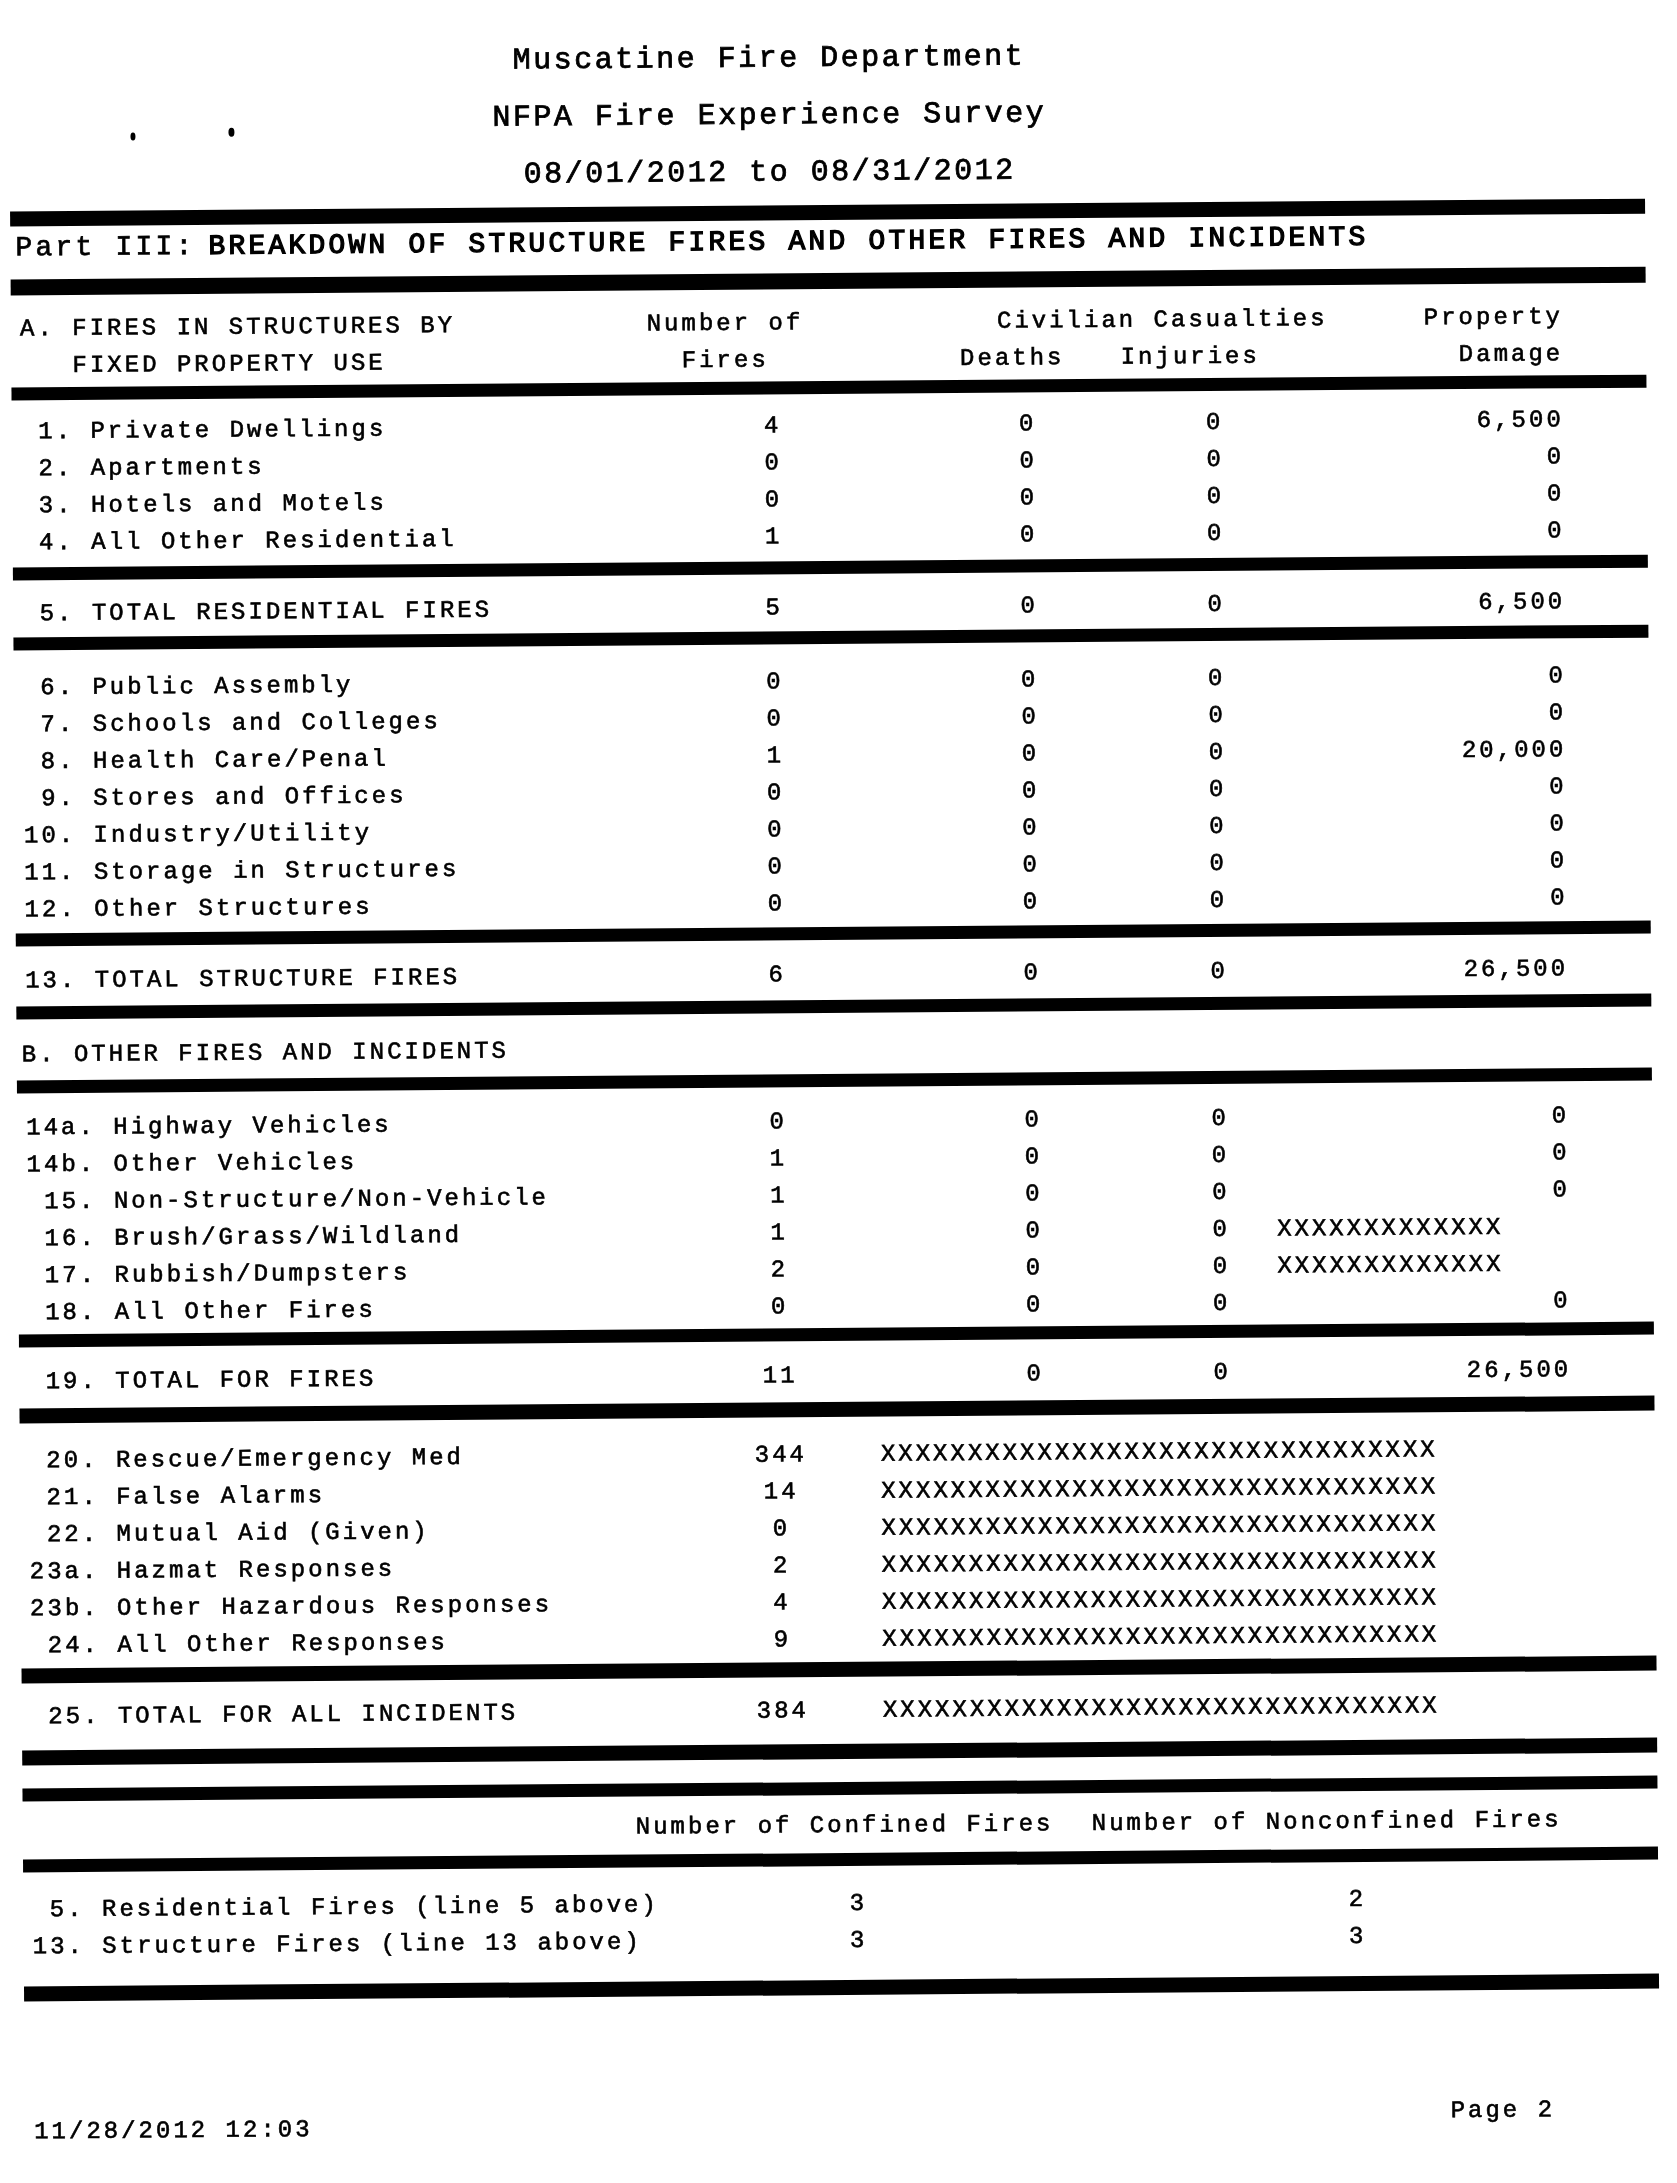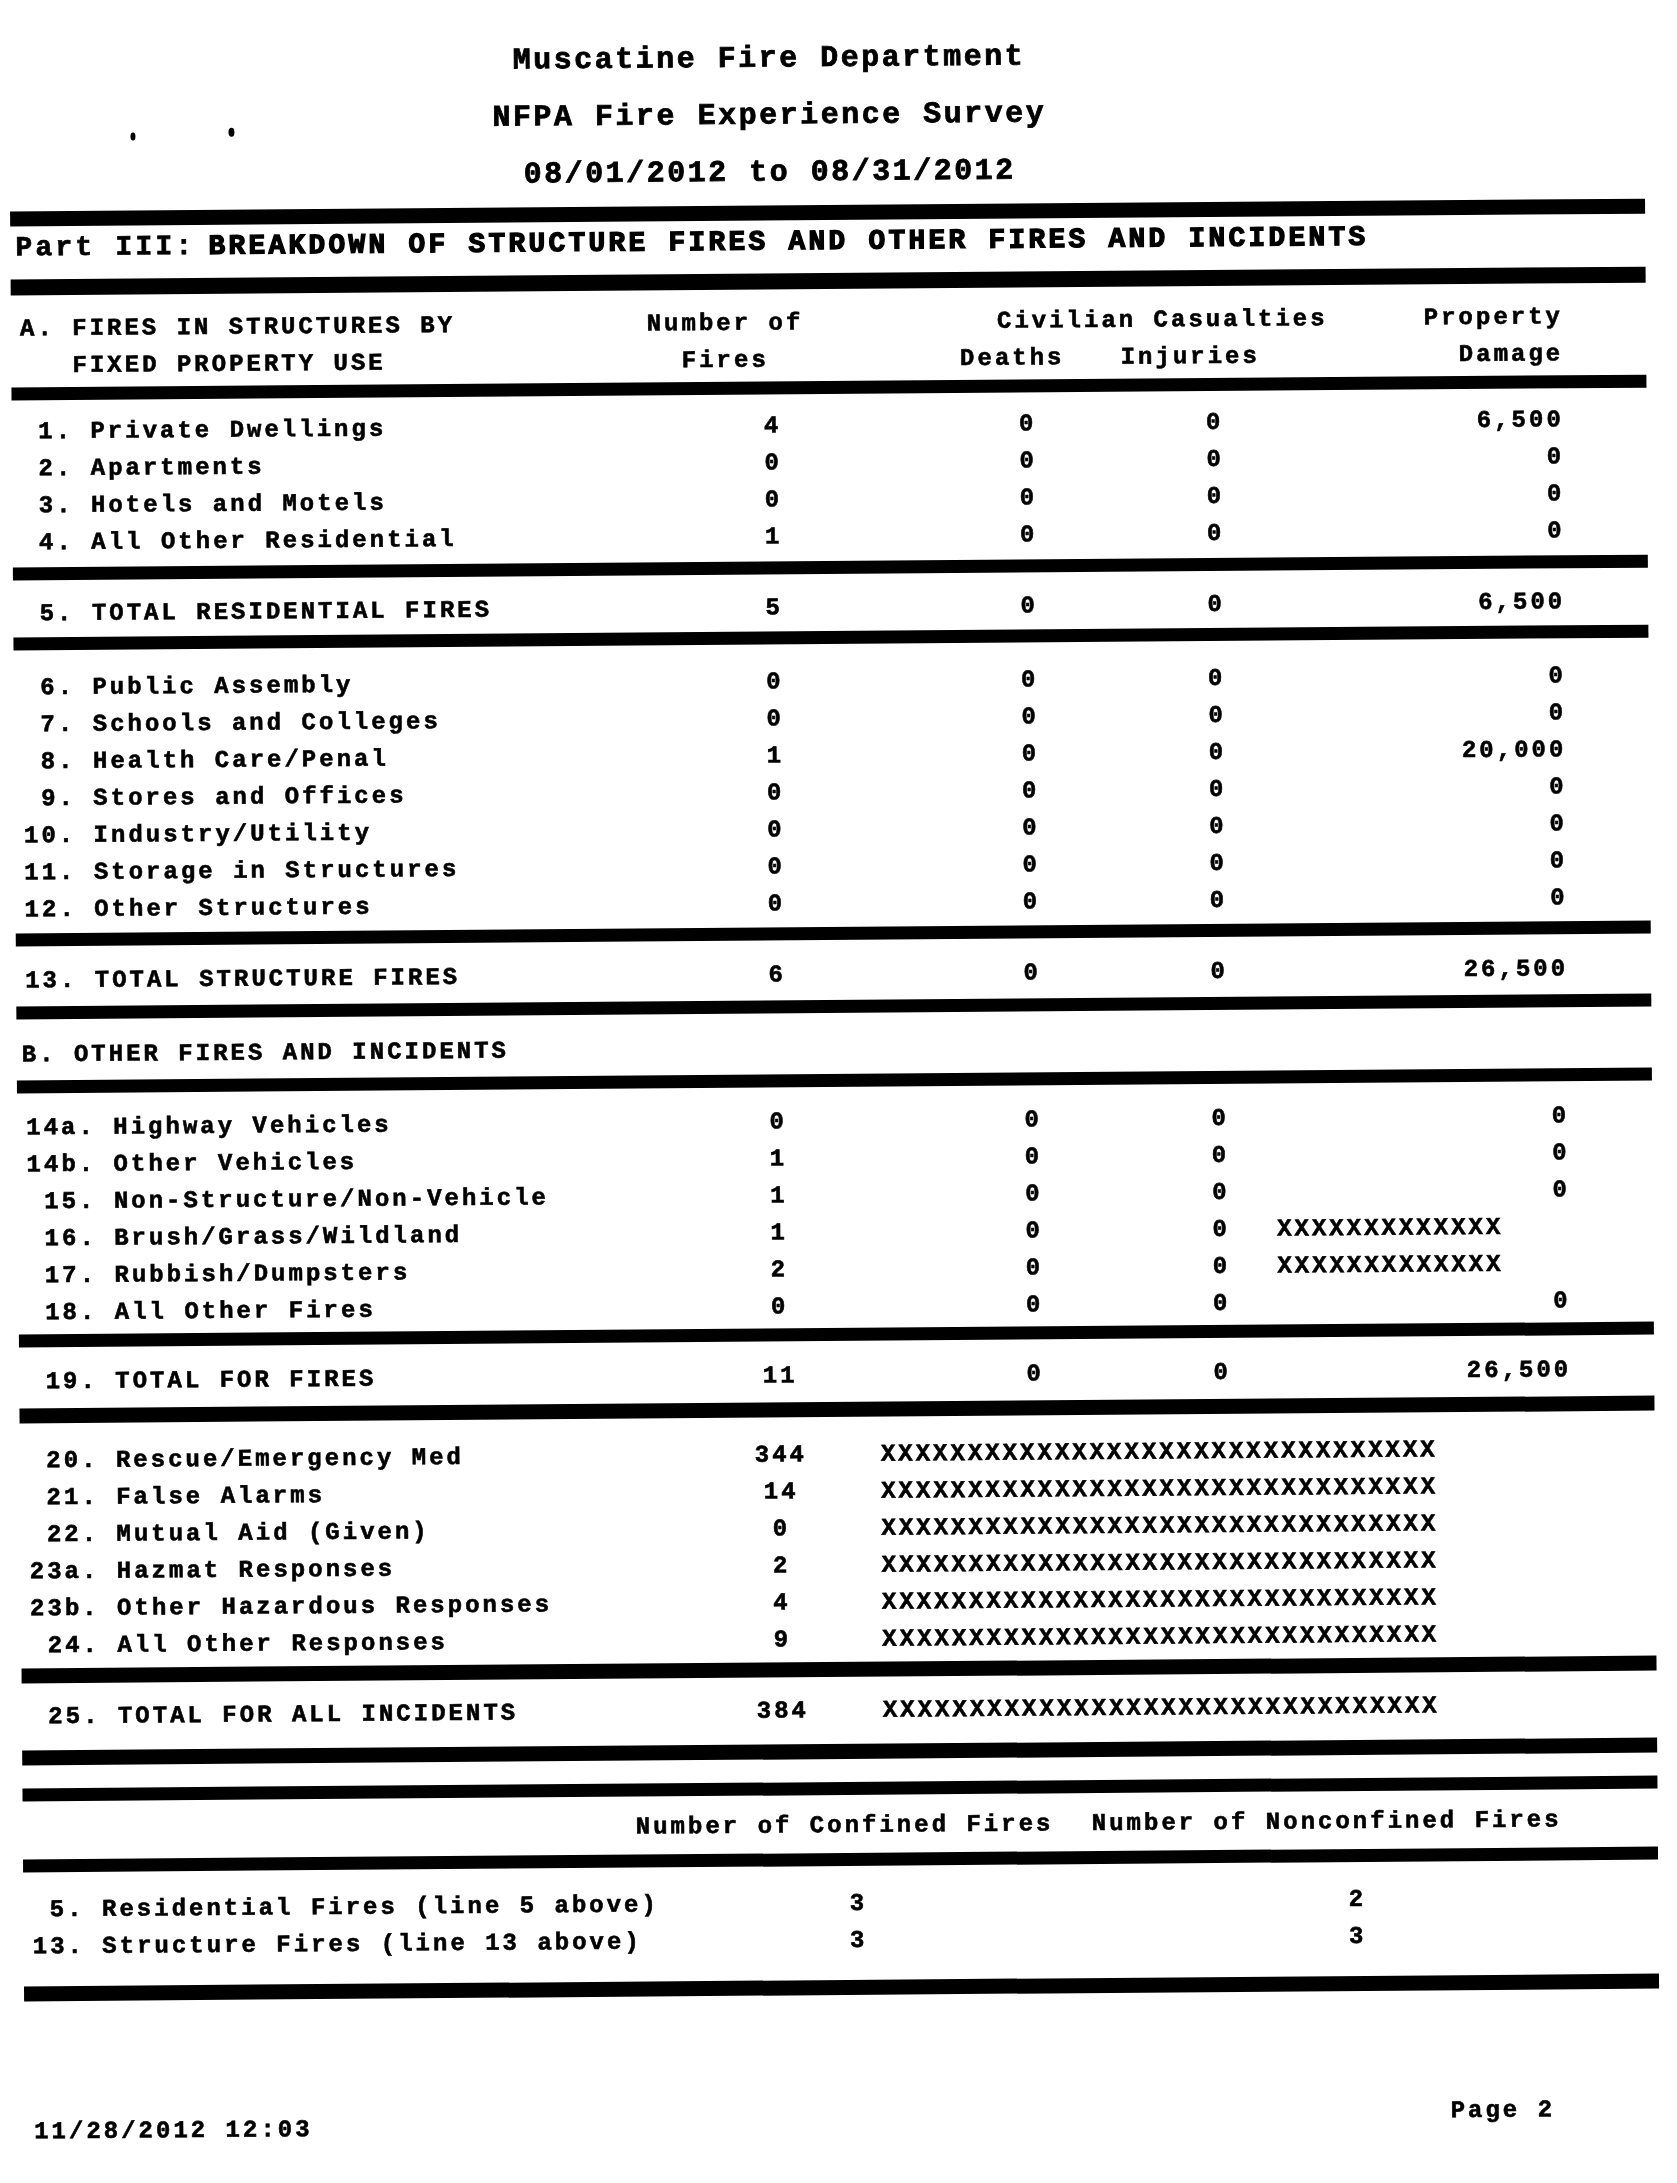--- a/index.html
+++ b/index.html
@@ -2,21 +2,21 @@
 <html style="font-size:8px"><head>
 <meta charset="utf-8">
 <style>
   html,body{margin:0;padding:0;background:#e8e8e8;}
   .page{
     position:relative;
     width:1677px;height:2183px;
     background:#ffffff;
     color:#000;
     font-family:"Liberation Mono","DejaVu Sans Mono",monospace;
-    font-weight:700;
+    font-weight:400;
     overflow:hidden;
   }
   .tilt{position:absolute;left:0;top:0;width:1677px;height:2183px;transform:rotate(-0.45deg);transform-origin:839px 1092px;}
   .title{
     position:absolute;left:0;width:1554px;text-align:center;
     font-size:30px;letter-spacing:2.5px;line-height:1;white-space:pre;
     -webkit-text-stroke:0.8px #000;
   }
   .part-heading{
     position:absolute;left:22px;top:228px;

